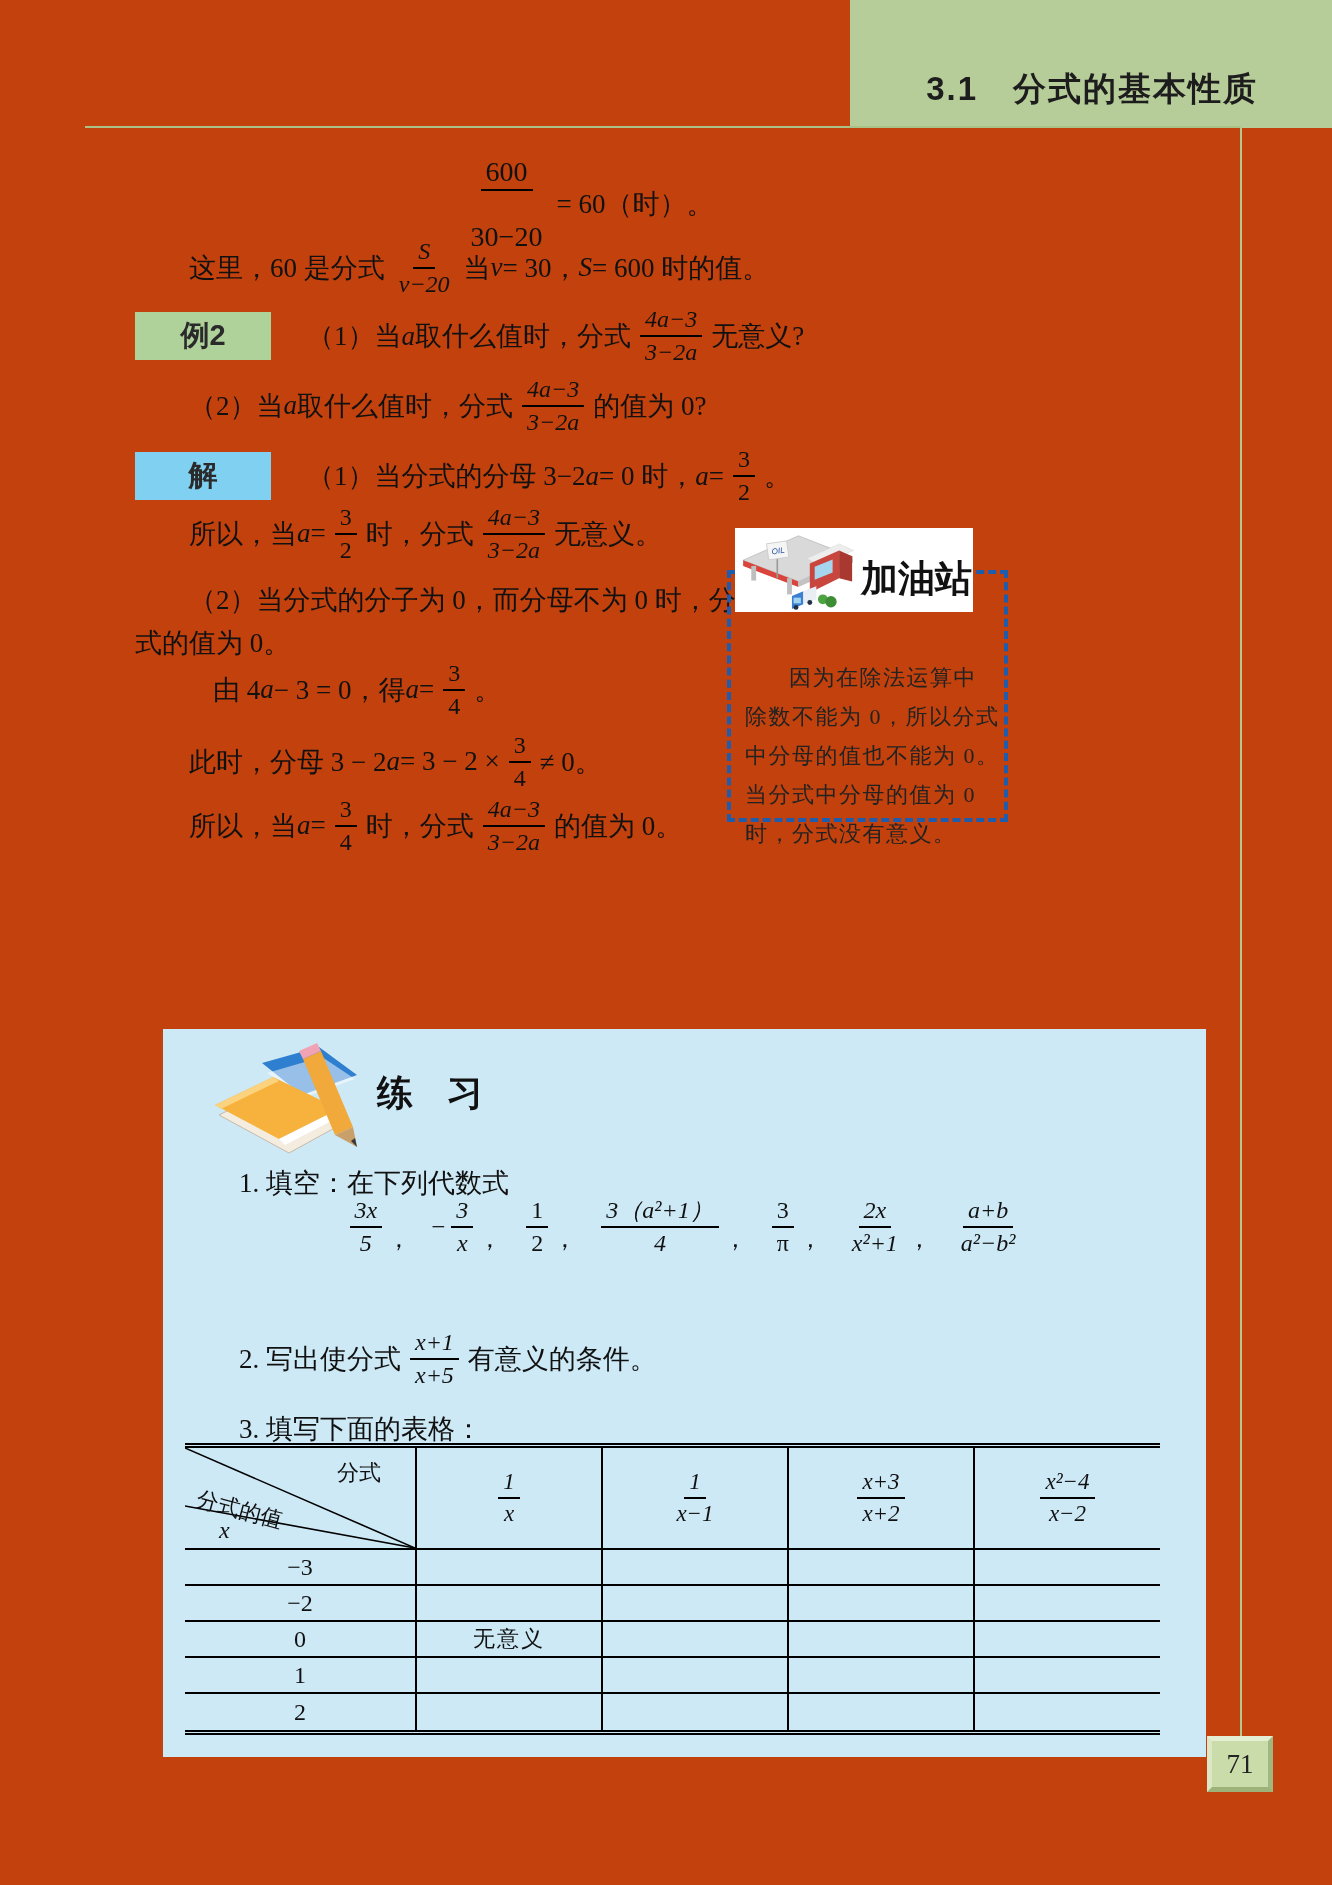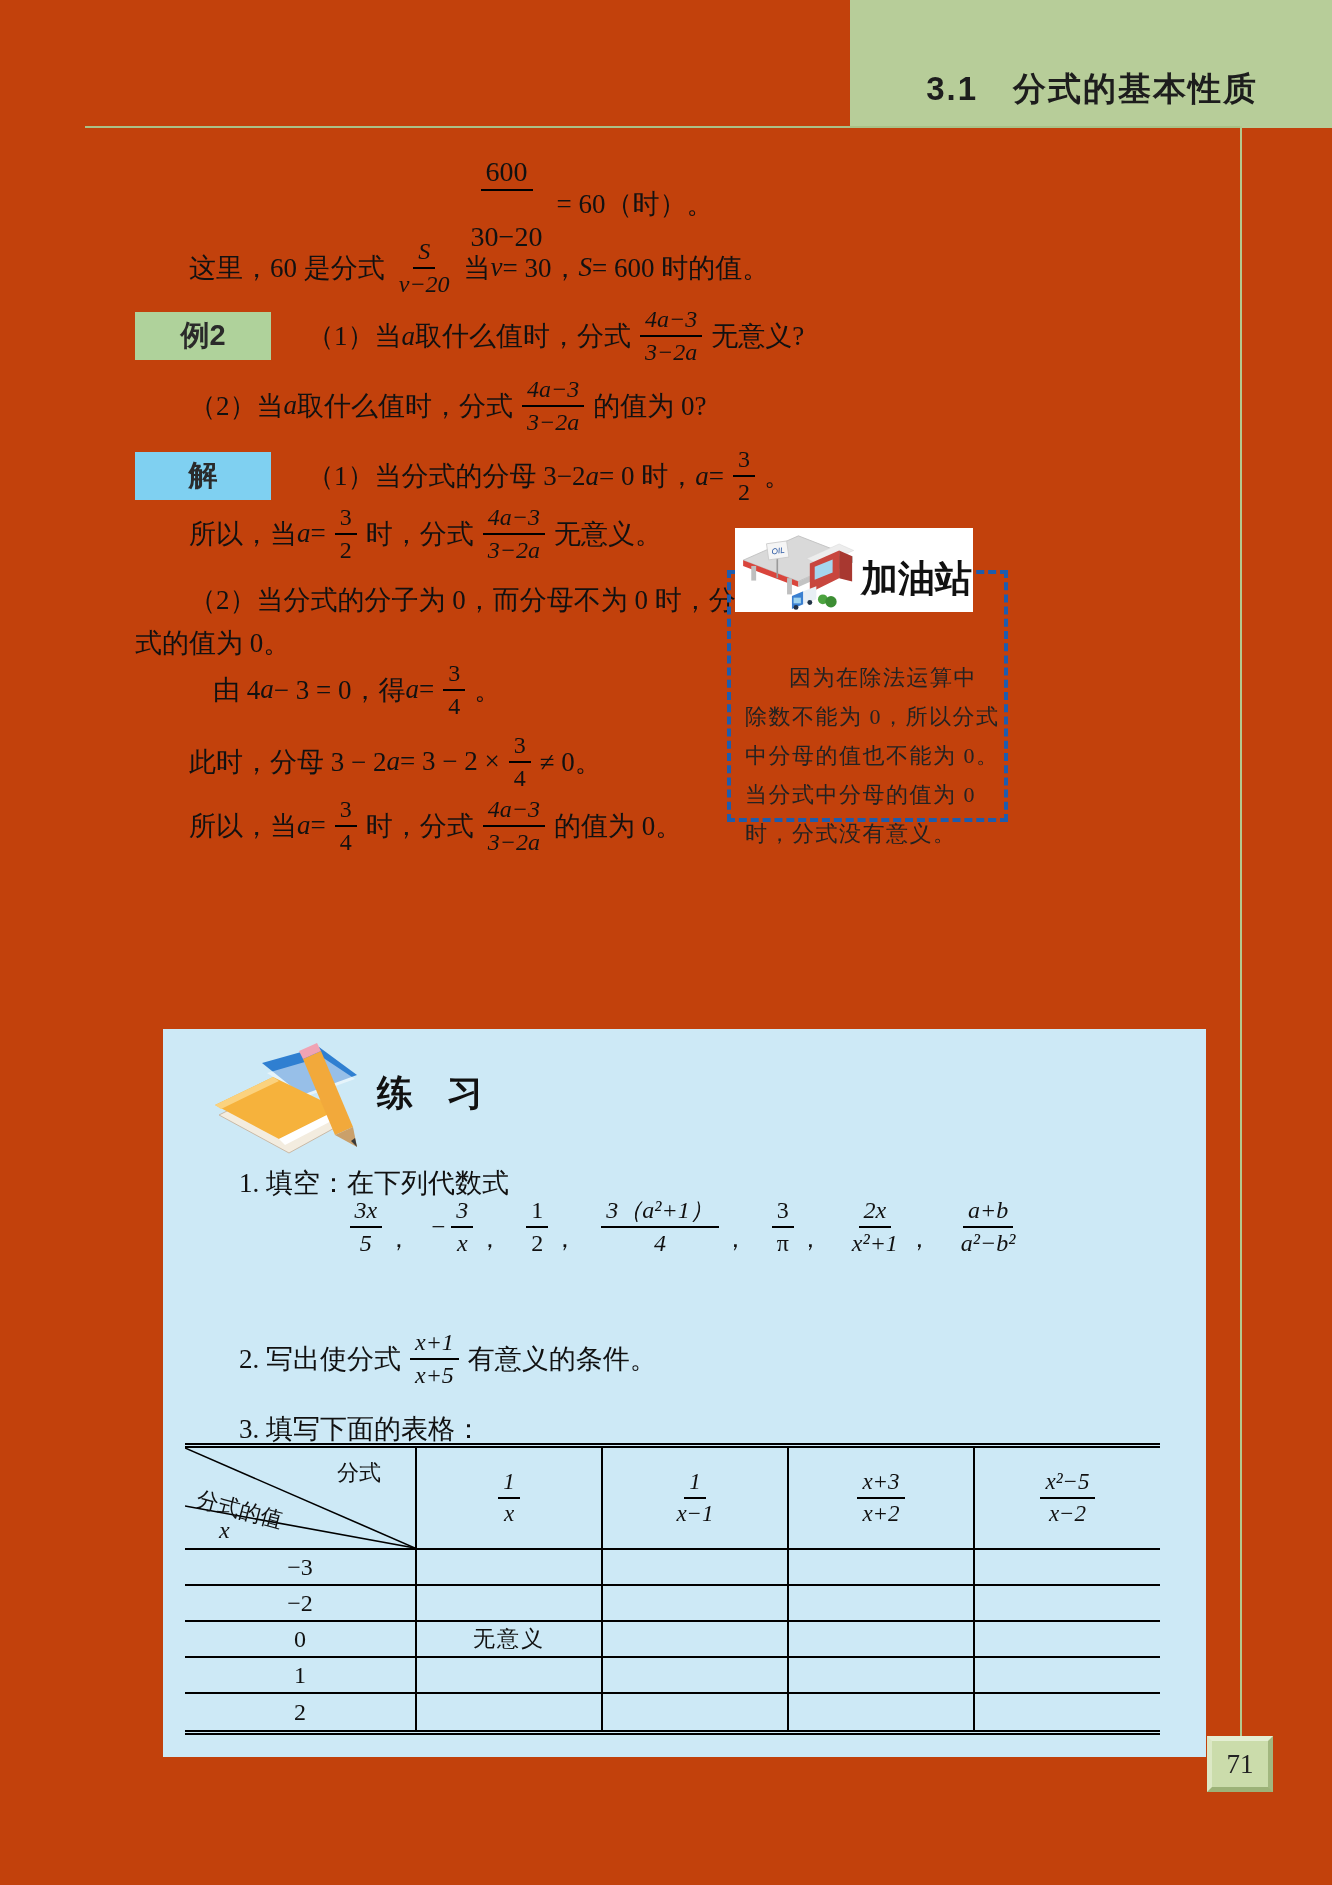--- a/index.html
+++ b/index.html
@@ -366,21 +366,21 @@
                 </span>
             </th>
             <th class="hdr-cell">
               <span class="frac it">
                   <span class="fnum">x+3</span>
                   <span class="fden">x+2</span>
                 </span>
             </th>
             <th class="hdr-cell">
               <span class="frac it">
-                  <span class="fnum">x²−5</span>
+                  <span class="fnum">x²−4</span>
                   <span class="fden">x−2</span>
                 </span>
             </th>
           </tr>
         </thead>
         <tbody>
           <tr class="xrow">
             <th>−3</th>
             <td class="cellv"></td>
             <td class="cellv"></td>

